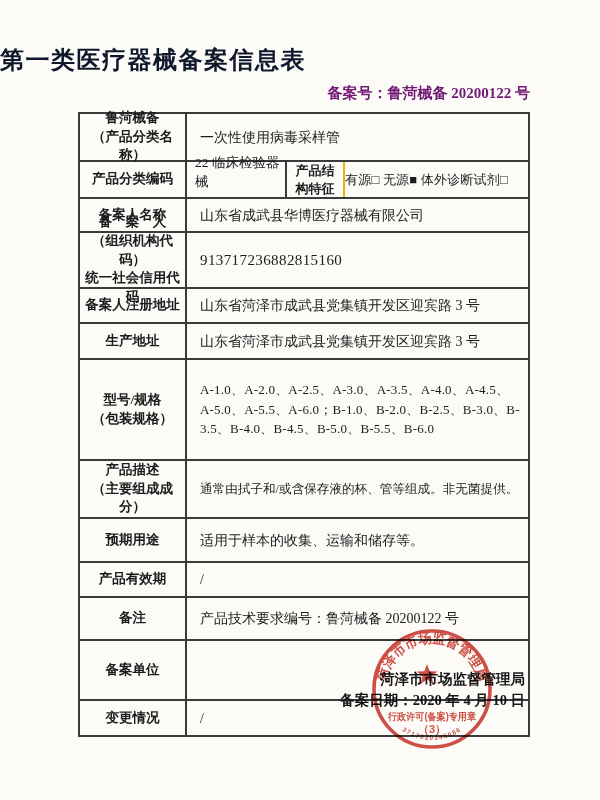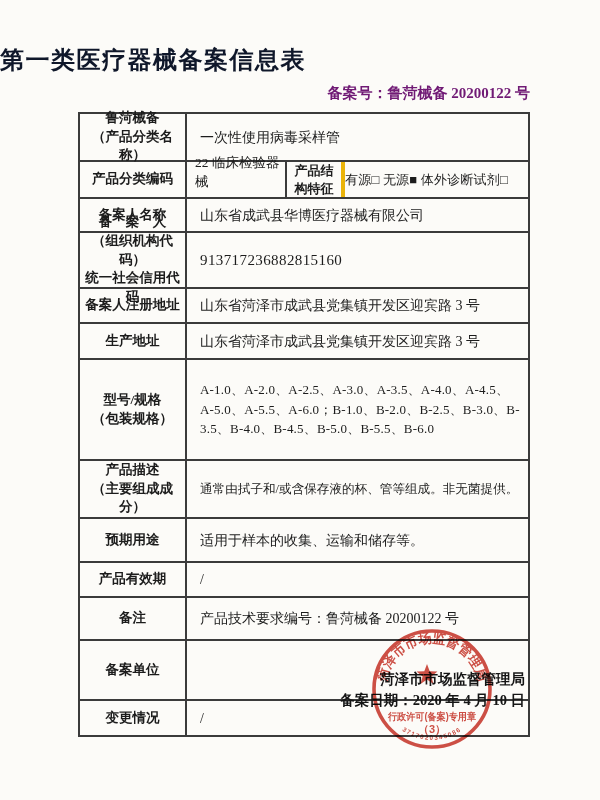--- a/index.html
+++ b/index.html
@@ -38,21 +38,21 @@
     padding:3px 8px 3px 13px; font-size:14px; font-weight:500; line-height:1.5;
   }
   .val.small { font-size:12.6px; }
   .val.mono-ish { font-size:13px; letter-spacing:0.2px; padding-right:5px; }
   .cell-code {
     width:100px; flex:none; border-right:2px solid #3b3b3b;
     display:flex; align-items:center; padding:2px 4px 16px 8px;
     font-size:13.5px; font-weight:500; line-height:1.35;
   }
   .cell-sub {
-    width:58px; flex:none; border-right:4px solid #eab308;
+    width:58px; flex:none; border-right:2px solid #eab308;
     display:flex; flex-direction:column; justify-content:center; align-items:center;
     font-size:13px; font-weight:600; line-height:1.35; text-align:center;
   }
   .cell-feature {
     flex:1; display:flex; align-items:center; 
     font-size:13px; font-weight:500; letter-spacing:0.2px;
   }
   .r1{height:46px} .r2{height:37px} .r3{height:34px} .r4{height:56px}
   .r5{height:35px} .r6{height:36px} .r7{height:101px} .r8{height:58px}
   .r9{height:44px} .r10{height:35px} .r11{height:43px} .r12{height:60px}

